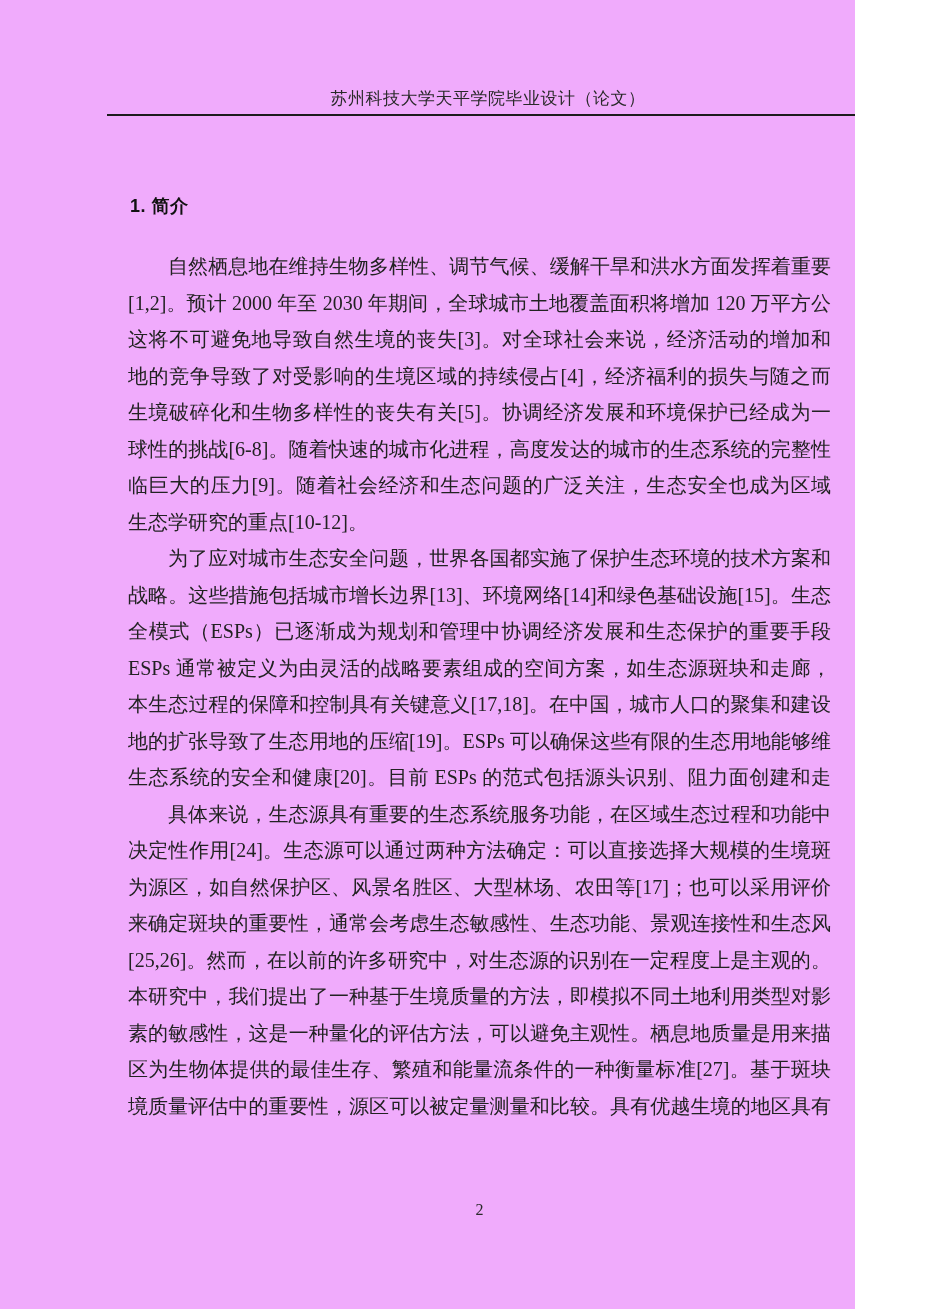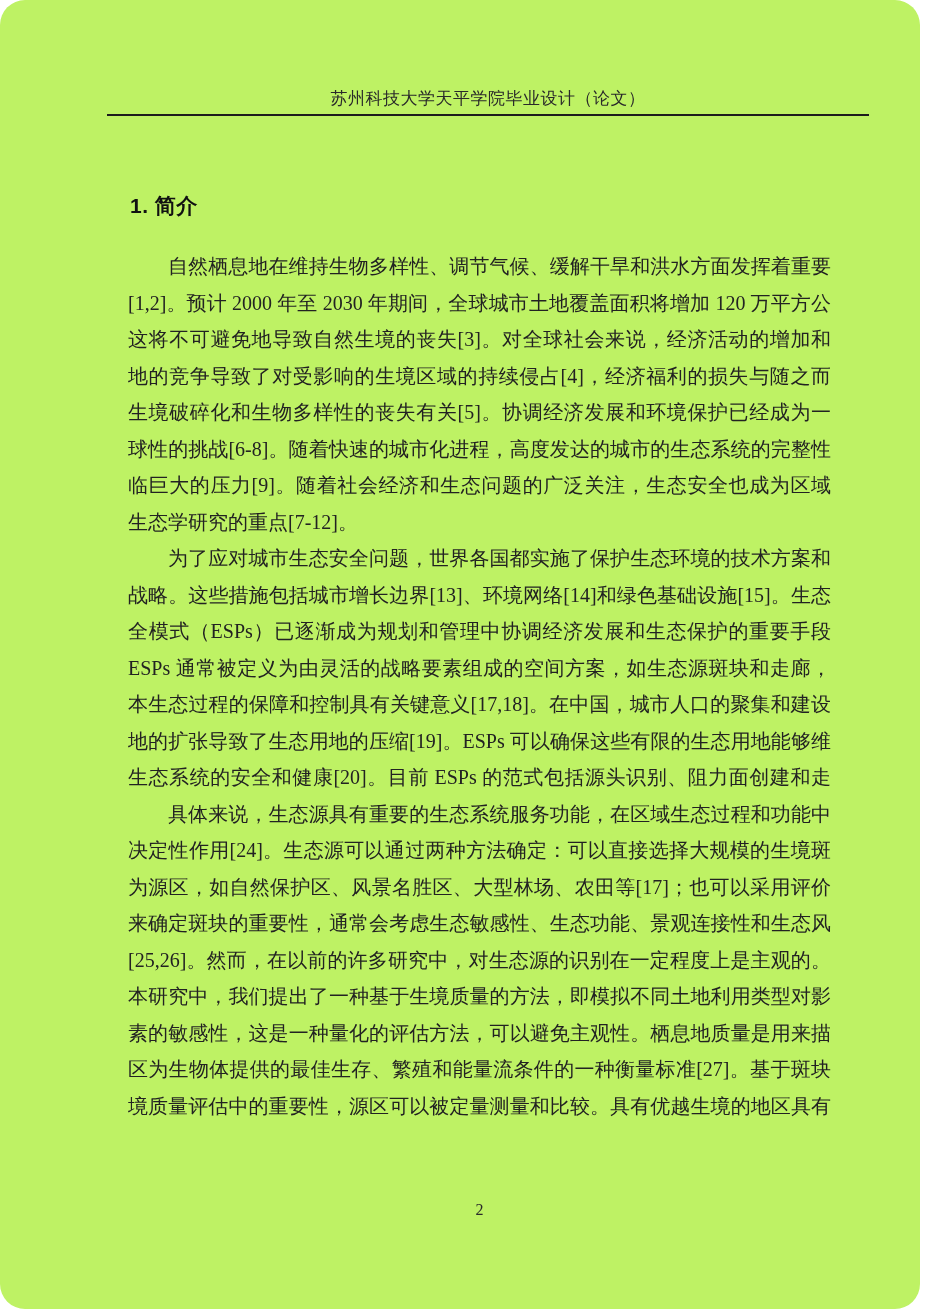--- a/index.html
+++ b/index.html
@@ -1,24 +1,23 @@
 <!DOCTYPE html>
 <html><head>
 <meta charset="utf-8">
 <style>
   html, body { margin: 0; padding: 0; background: #ffffff; }
   .page {
     position: relative;
-    width: 920px;
+    width: 855px;
     height: 1309px;
-    background: #bef264;
+    background: #f0abfc;
     font-family: "Liberation Serif", "DejaVu Serif", serif;
     color: #1f1f1f;
     overflow: hidden;
-    border-radius: 25px;
   }
   .header {
     position: absolute;
     left: 107px;
     top: 89px;
     width: 762px;
     text-align: center;
     border-bottom: 2px solid #1c1c1c;
     padding-bottom: 6px;
   }
@@ -27,21 +26,21 @@
     line-height: 19px;
     color: #2a2a2a;
     letter-spacing: 0.5px;
   }
   .section-heading {
     position: absolute;
     left: 130px;
     top: 194px;
     font-family: "Liberation Sans", "DejaVu Sans", sans-serif;
     font-weight: bold;
-    font-size: 21px;
+    font-size: 18px;
     line-height: 24px;
     color: #111111;
     letter-spacing: 0.5px;
   }
   .text-block {
     position: absolute;
     left: 128px;
     top: 248px;
     width: 703px;
     font-size: 20px;
@@ -82,21 +81,21 @@
   <div class="text-block">
 
     <div class="paragraph">
       <div class="line first">自然栖息地在维持生物多样性、调节气候、缓解干旱和洪水方面发挥着重要作用</div>
       <div class="line">[1,2]。预计 2000 年至 2030 年期间，全球城市土地覆盖面积将增加 120 万平方公里，</div>
       <div class="line">这将不可避免地导致自然生境的丧失[3]。对全球社会来说，经济活动的增加和对土</div>
       <div class="line">地的竞争导致了对受影响的生境区域的持续侵占[4]，经济福利的损失与随之而来的</div>
       <div class="line">生境破碎化和生物多样性的丧失有关[5]。协调经济发展和环境保护已经成为一个全</div>
       <div class="line">球性的挑战[6-8]。随着快速的城市化进程，高度发达的城市的生态系统的完整性面</div>
       <div class="line">临巨大的压力[9]。随着社会经济和生态问题的广泛关注，生态安全也成为区域景观</div>
-      <div class="line last">生态学研究的重点[7-12]。</div>
+      <div class="line last">生态学研究的重点[10-12]。</div>
     </div>
 
     <div class="paragraph">
       <div class="line first">为了应对城市生态安全问题，世界各国都实施了保护生态环境的技术方案和规划</div>
       <div class="line">战略。这些措施包括城市增长边界[13]、环境网络[14]和绿色基础设施[15]。生态安</div>
       <div class="line">全模式（ESPs）已逐渐成为规划和管理中协调经济发展和生态保护的重要手段[16]。</div>
       <div class="line">ESPs 通常被定义为由灵活的战略要素组成的空间方案，如生态源斑块和走廊，对基</div>
       <div class="line">本生态过程的保障和控制具有关键意义[17,18]。在中国，城市人口的聚集和建设用</div>
       <div class="line">地的扩张导致了生态用地的压缩[19]。ESPs 可以确保这些有限的生态用地能够维持</div>
       <div class="line">生态系统的安全和健康[20]。目前 ESPs 的范式包括源头识别、阻力面创建和走廊识</div>

